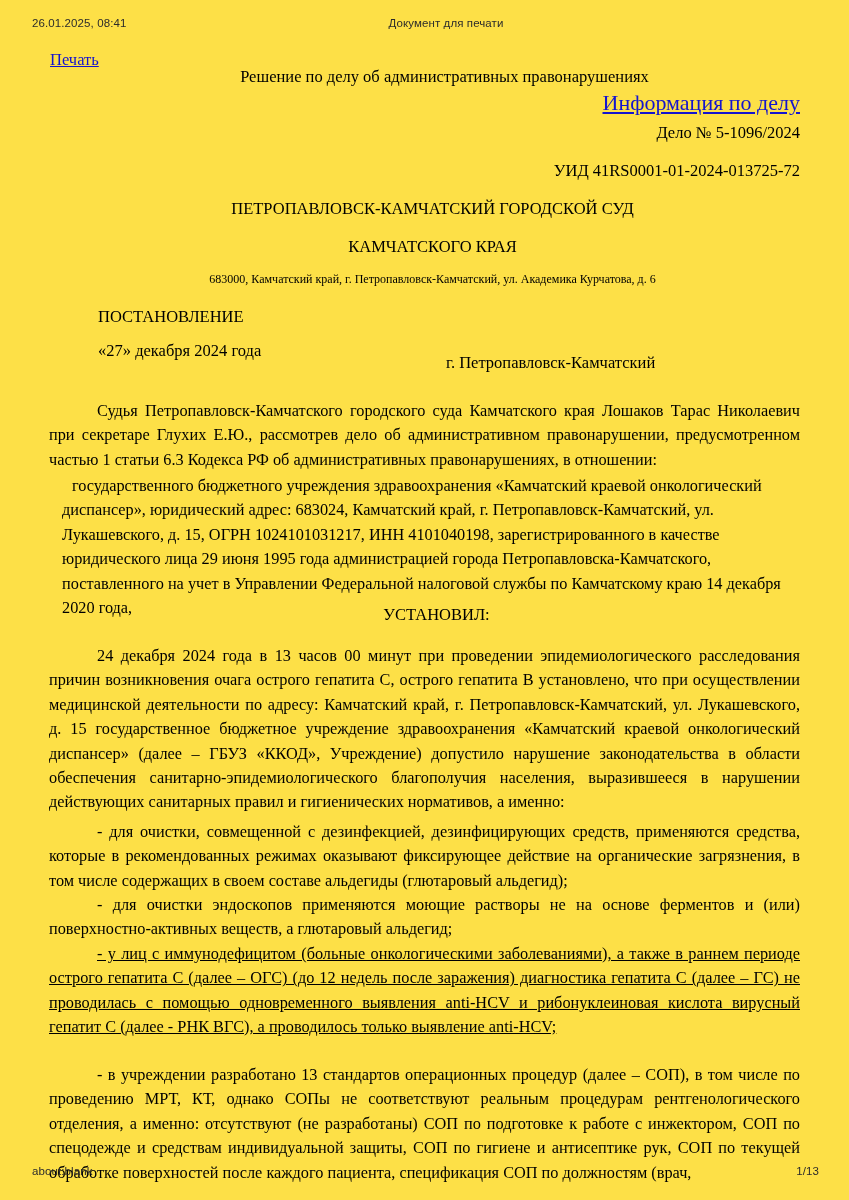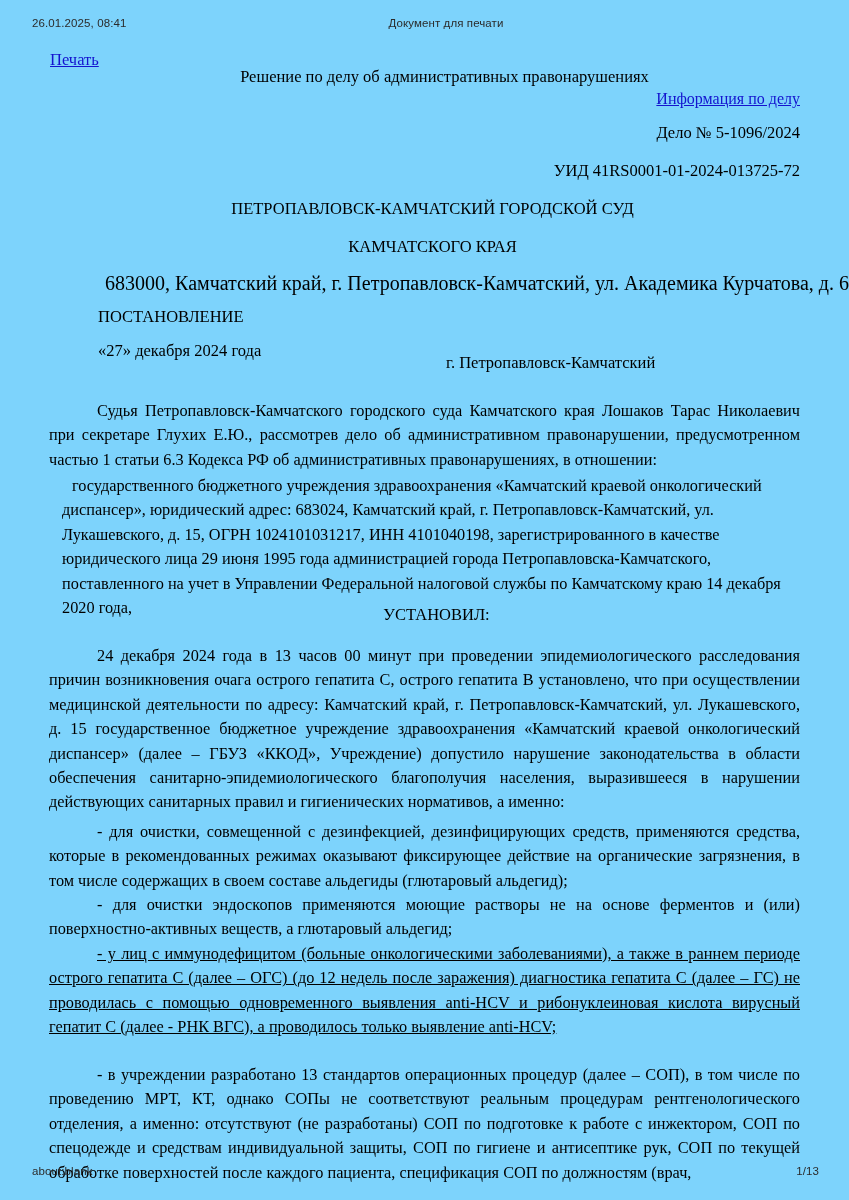--- a/index.html
+++ b/index.html
@@ -10,21 +10,21 @@
   }
   body {
     font-family: "Liberation Serif", "DejaVu Serif", serif;
     color: #000000;
   }
   #page {
     position: relative;
     width: 849px;
     height: 1200px;
     margin: 0 auto;
-    background: #7dd3fc;
+    background: #fde047;
     overflow: hidden;
     box-sizing: border-box;
   }
 
   
   .print-chrome {
     position: absolute;
     left: 0;
     right: 0;
     font-family: "Liberation Sans", "DejaVu Sans", sans-serif;
@@ -87,21 +87,21 @@
     top: 67px;
     text-align: center;
     font-size: 16.5px;
     padding-left: 40px;
   }
 
   .case-info-link {
     position: absolute;
     right: 49px;
     top: 90px;
-    font-size: 16px;
+    font-size: 22px;
     font-family: Liberation Serif, serif;
   }
 
   .right-line {
     position: absolute;
     right: 49px;
     font-size: 16.5px;
     white-space: nowrap;
   }
   .case-number { top: 123px; text-align: right; }
@@ -110,21 +110,21 @@
   .center-line {
     position: absolute;
     left: 16px;
     right: 0;
     text-align: center;
     font-size: 16.5px;
     white-space: nowrap;
   }
   .court-name-1 { top: 199px; }
   .court-name-2 { top: 237px; }
-  .court-address { top: 272px; font-size: 20px; text-align: right; }
+  .court-address { top: 272px; font-size: 12px; }
 
   .postanovlenie {
     position: absolute;
     left: 98px;
     top: 307px;
     font-size: 16.5px;
   }
 
   .date-place {
     position: absolute;

